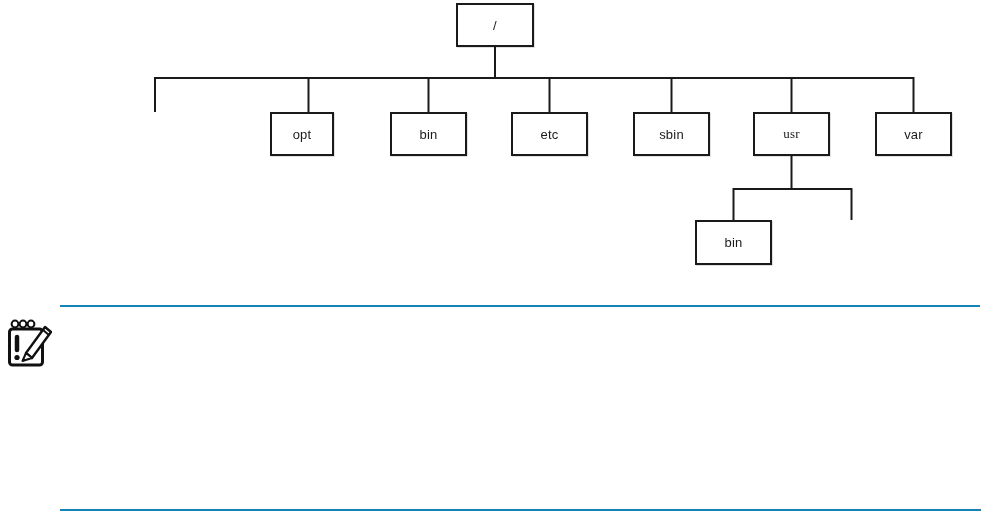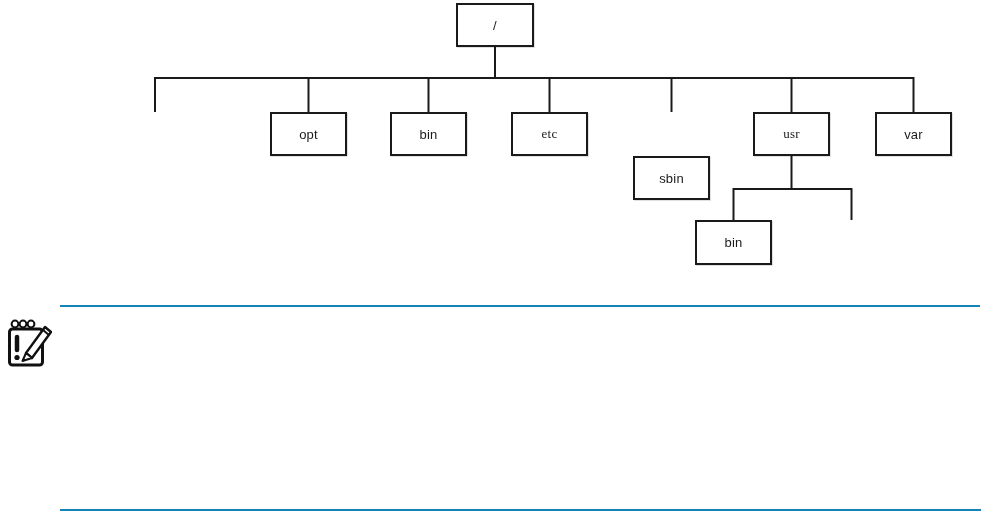--- a/index.html
+++ b/index.html
@@ -78,30 +78,30 @@
     <line x1="733.5" y1="189" x2="851.5" y2="189"></line>
 
     <line x1="733.5" y1="188" x2="733.5" y2="220"></line>
     <line x1="851.5" y1="188" x2="851.5" y2="220"></line>
   </svg>
 
   <div class="node" style="left:456px; top:3px; width:78px; height:44px;">
     <span>/</span>
   </div>
 
-  <div class="node" style="left:270px; top:112px; width:77px; height:44px;">
+  <div class="node" style="left:270px; top:112px; width:64px; height:44px;">
     <span>opt</span>
   </div>
   <div class="node" style="left:390px; top:112px; width:77px; height:44px;">
     <span>bin</span>
   </div>
-  <div class="node" style="left:511px; top:112px; width:77px; height:44px;font-family:Liberation Serif, serif;">
+  <div class="node" style="left:511px; top:112px; width:77px; height:44px;">
     <span>etc</span>
   </div>
-  <div class="node" style="left:633px; top:112px; width:77px; height:44px;margin-top:44px;">
+  <div class="node" style="left:633px; top:112px; width:77px; height:44px;">
     <span>sbin</span>
   </div>
   <div class="node" style="left:753px; top:112px; width:77px; height:44px;font-family:Liberation Serif, serif;">
     <span>usr</span>
   </div>
   <div class="node" style="left:875px; top:112px; width:77px; height:44px;">
     <span>var</span>
   </div>
 
   <div class="node" style="left:695px; top:220px; width:77px; height:45px;">

